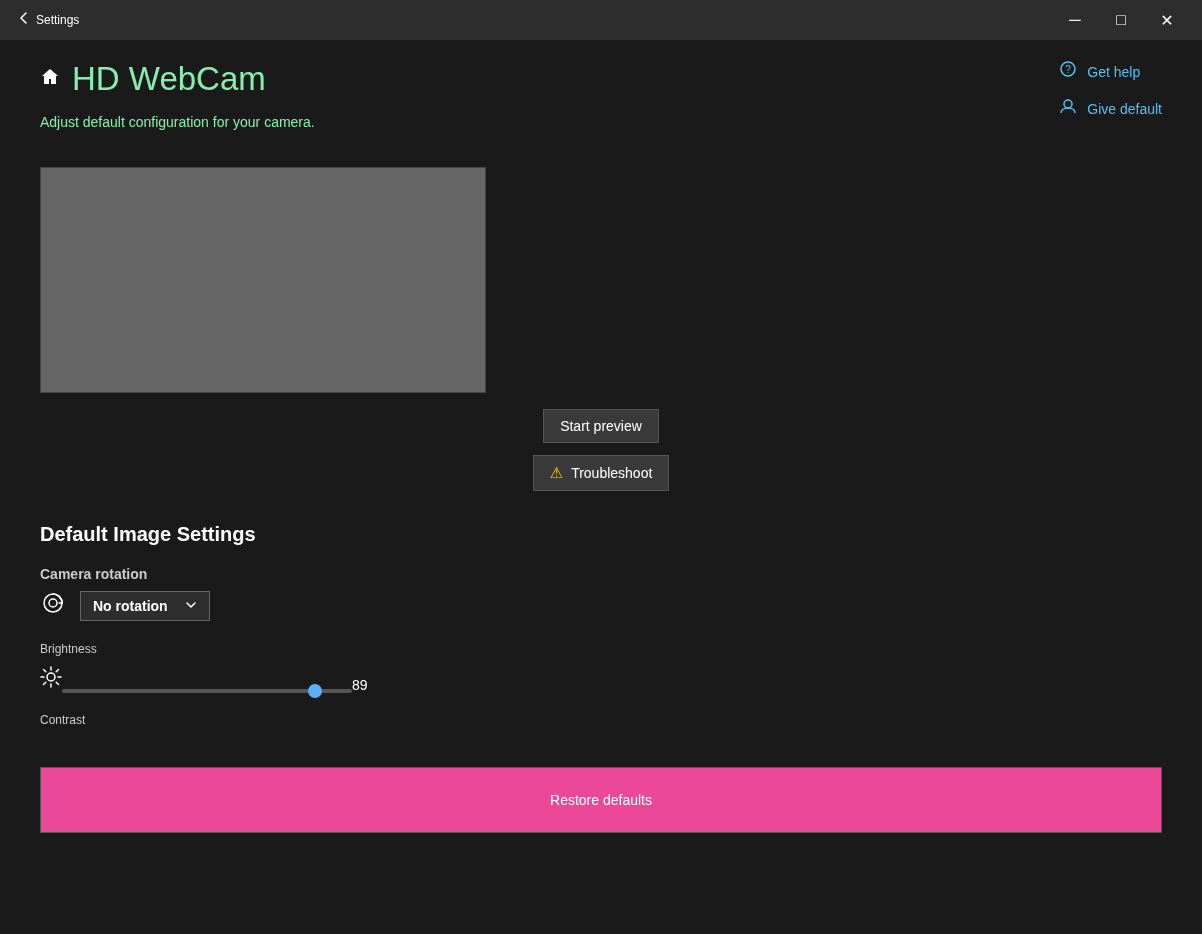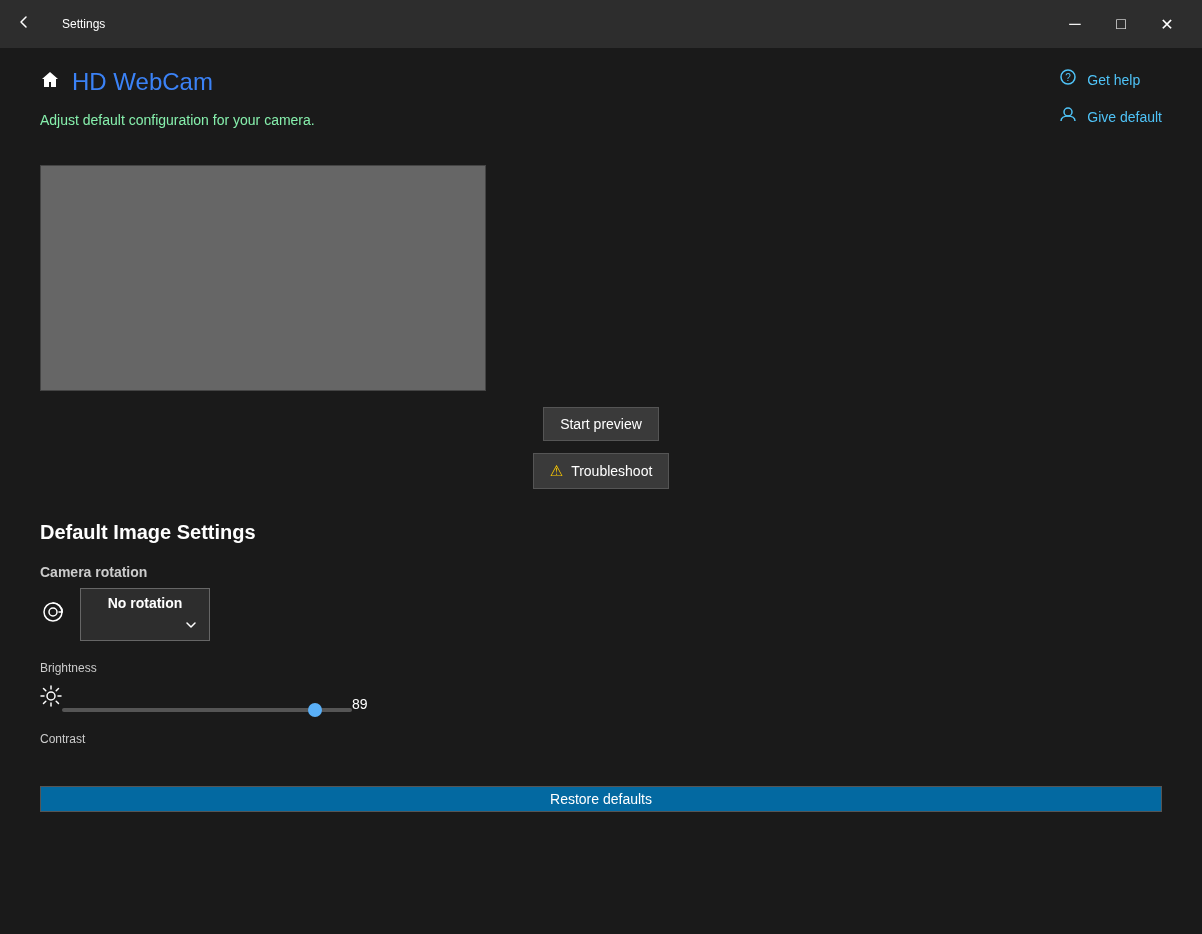--- a/index.html
+++ b/index.html
@@ -11,25 +11,25 @@
       width: 1202px;
       height: 934px;
       overflow: hidden;
       display: flex;
       flex-direction: column;
     }
 
     
     .titlebar {
       background: #2d2d2d;
-      height: 48px;
+      height: 40px;
       display: flex;
       align-items: center;
       padding: 0 12px;
-      gap: 26px;
+      gap: 0;
       flex-shrink: 0;
     }
     .titlebar-back {
       color: #ffffff;
       cursor: pointer;
       font-size: 16px;
       background: none;
       border: none;
       color: #fff;
       padding: 2px 4px;
@@ -71,23 +71,23 @@
       display: flex;
       align-items: center;
       gap: 12px;
       margin-bottom: 16px;
     }
     .home-icon {
       font-size: 18px;
       color: #aaa;
     }
     .page-title {
-      font-size: 24px;
+      font-size: 33px;
       font-weight: 300;
-      color: #3b82f6;
+      color: #86efac;
     }
 
     .subtitle {
       font-size: 14px;
       color: #86efac;
       margin-bottom: 37px;
     }
 
     
     .preview-area {
@@ -158,21 +158,20 @@
       background: #2d2d2d;
       border: 1px solid #666;
       color: #ffffff;
       padding: 6px 12px;
       font-size: 14px;
       cursor: pointer;
       display: flex;
       align-items: center;
       gap: 8px;
       min-width: 130px;
-      flex-direction: column;
     }
     .dropdown-arrow {
       margin-left: auto;
       font-size: 12px;
     }
 
     
     .slider-section {
       margin-bottom: 20px;
     }
@@ -191,24 +190,24 @@
       color: #ffffff;
     }
     .slider-value {
       font-size: 14px;
       color: #ffffff;
       min-width: 30px;
     }
 
     
     .btn-restore {
-      background: #0369a1;
+      background: #ec4899;
       border: 1px solid #555;
       color: #ffffff;
-      padding: 4px 16px;
+      padding: 24px 16px;
       font-size: 14px;
       cursor: pointer;
       margin-top: 10px;
     }
 
     
     .right-panel {
       position: absolute;
       top: 20px;
       right: 40px;

